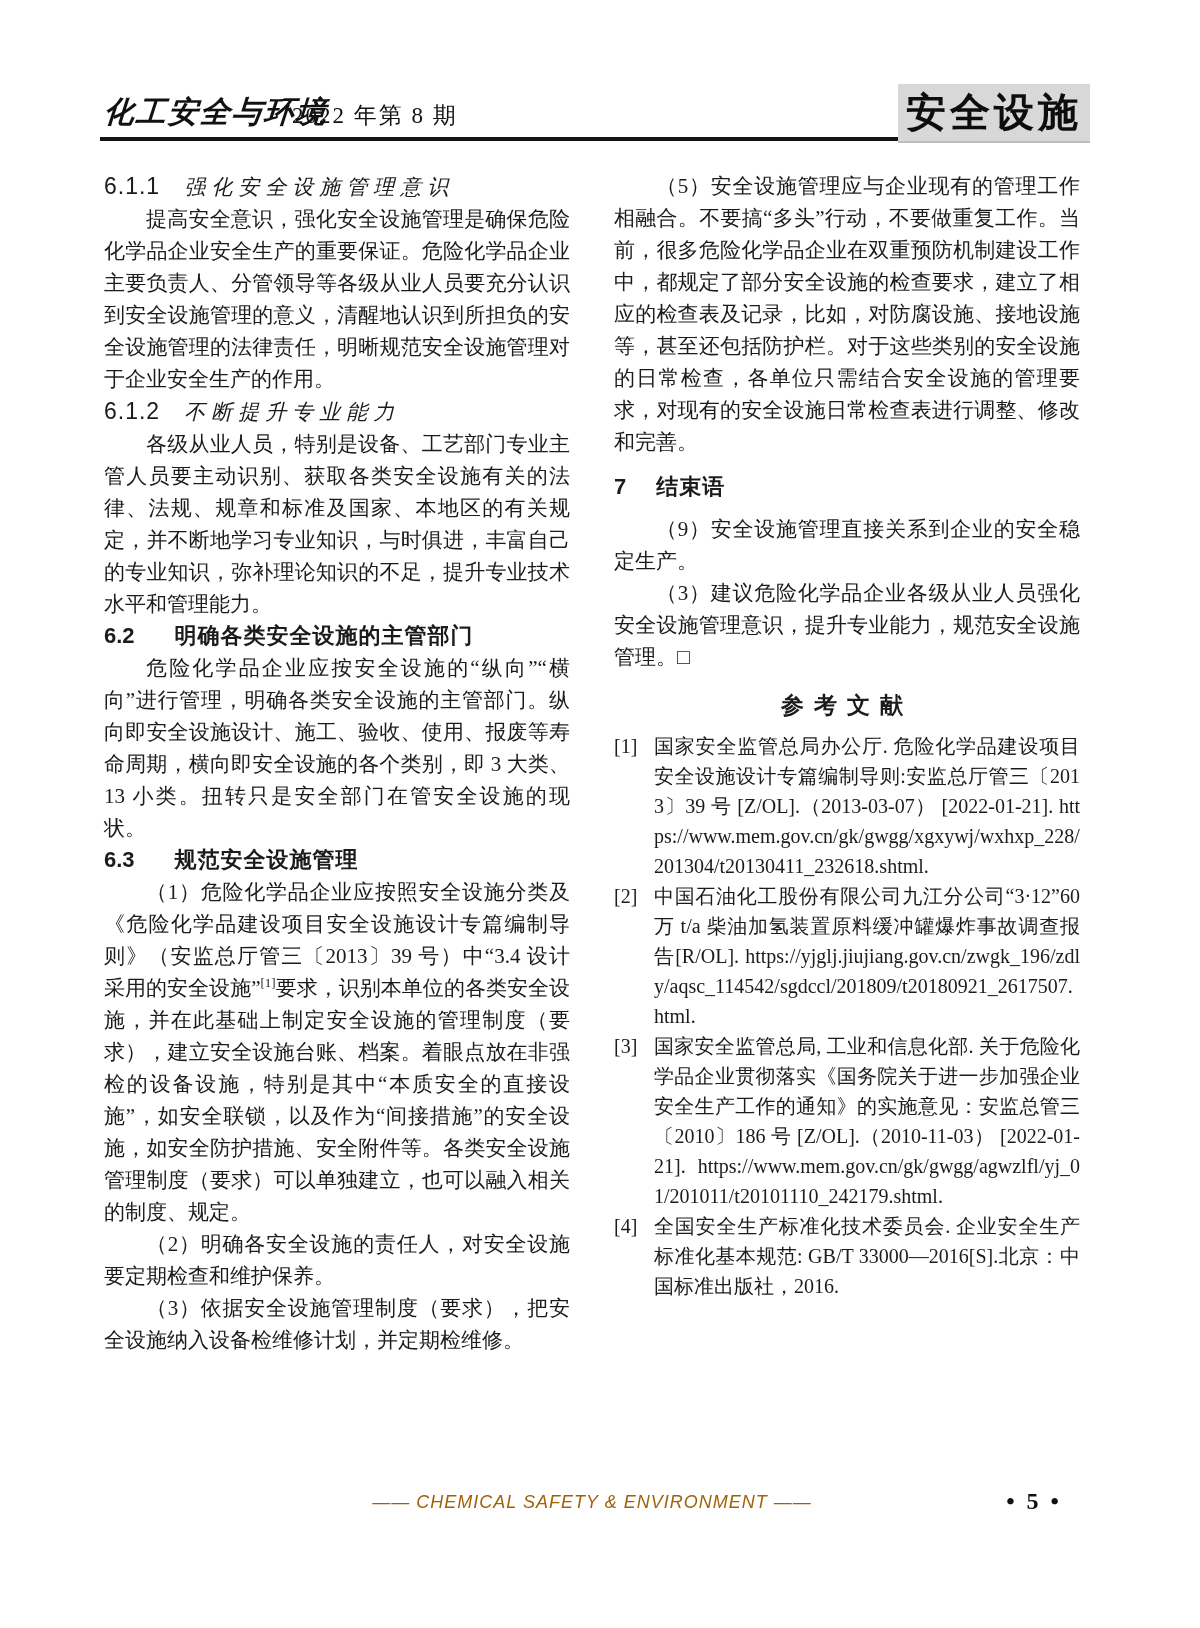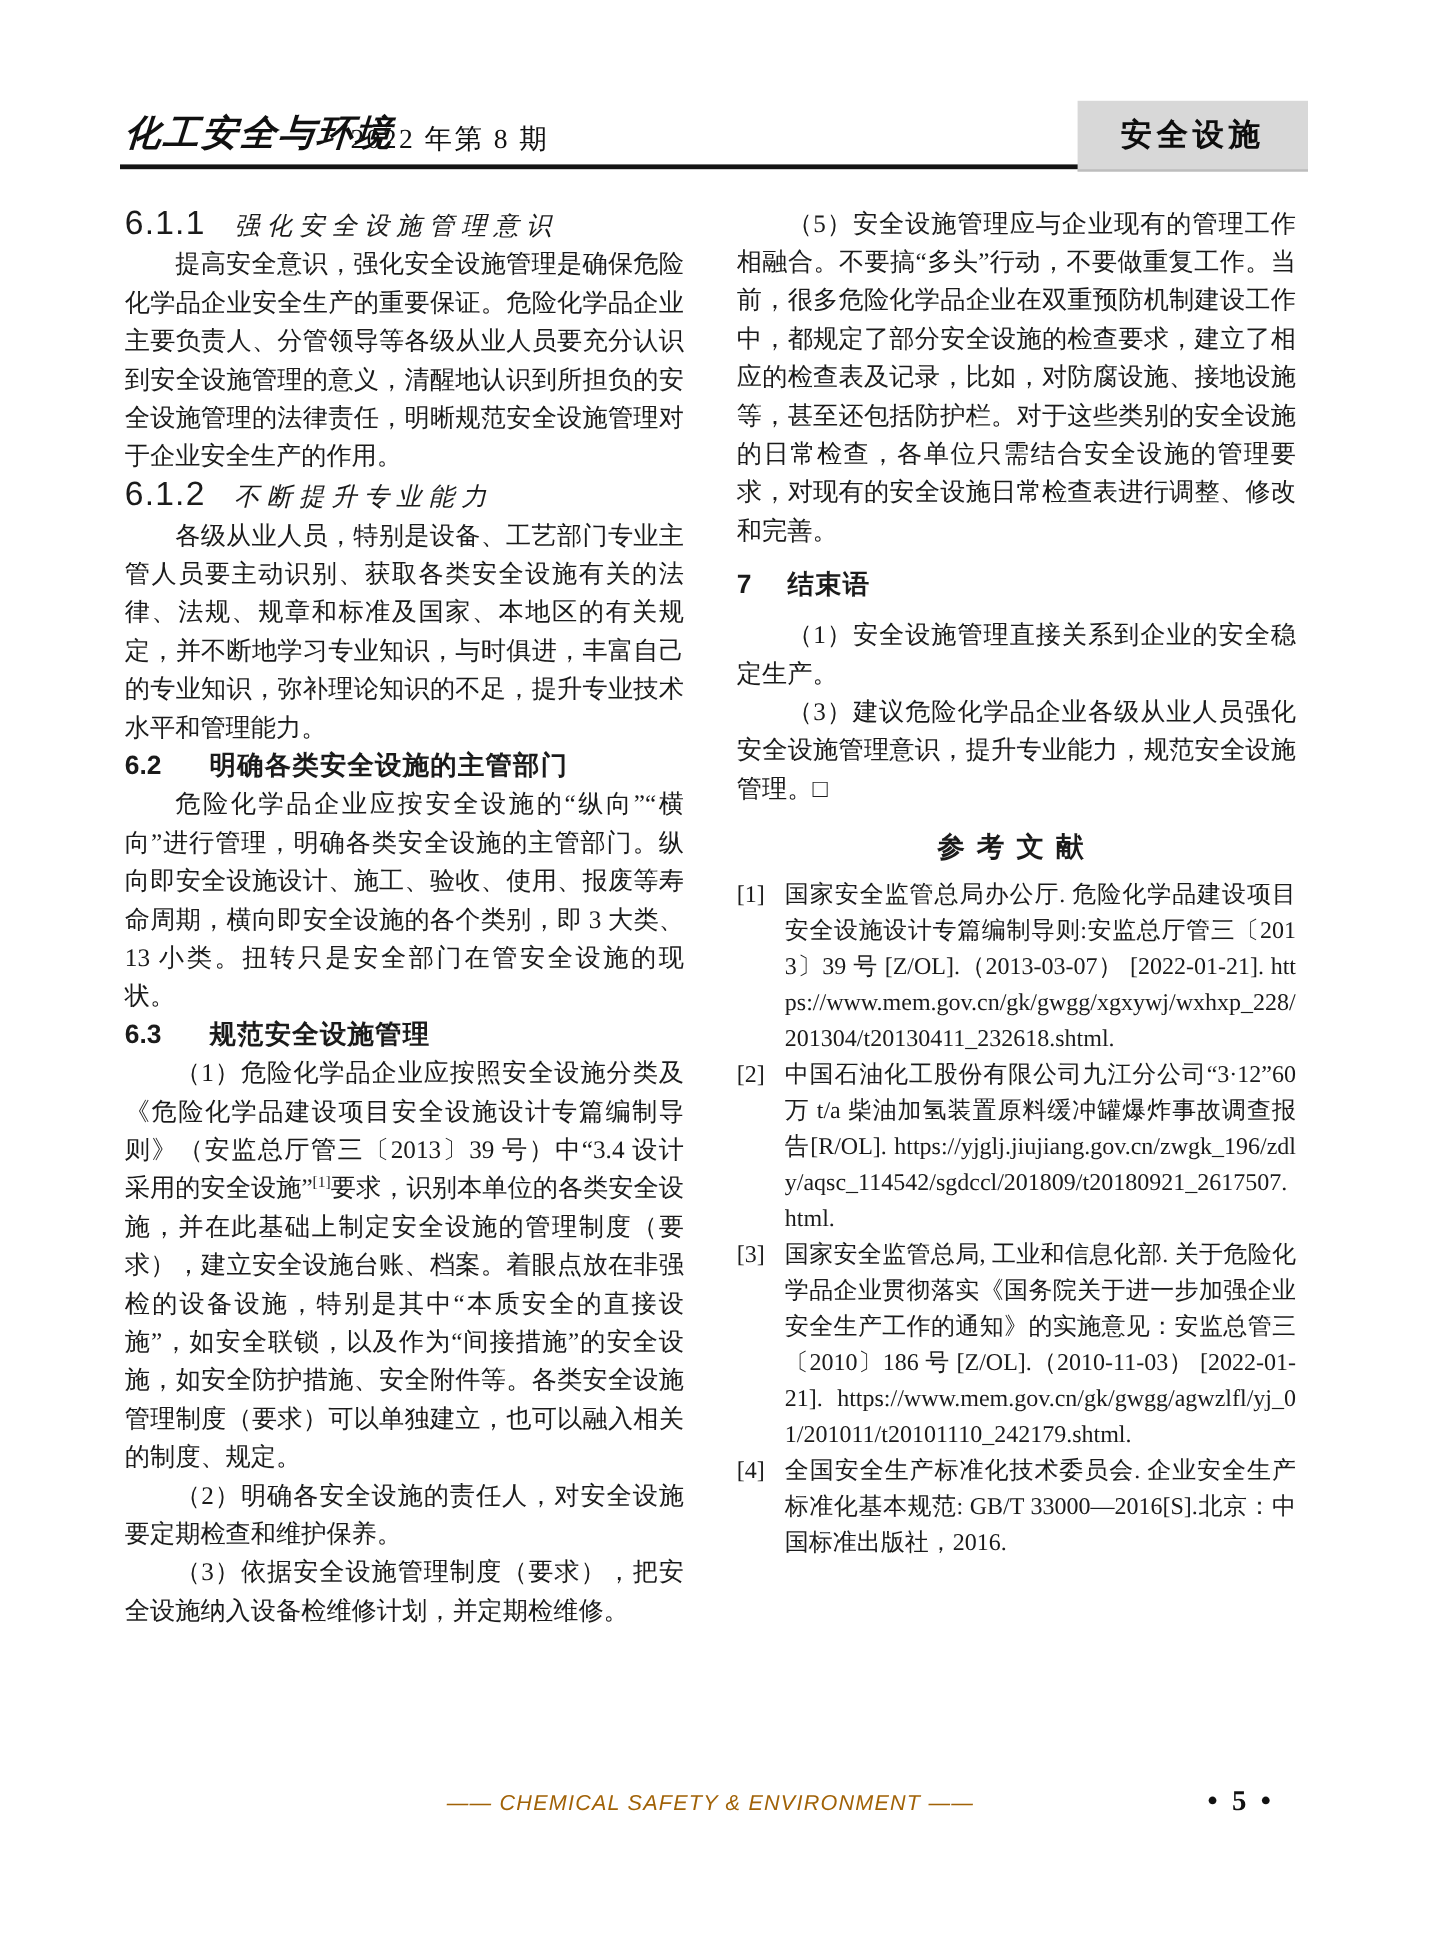--- a/index.html
+++ b/index.html
@@ -24,42 +24,42 @@
   }
   .issue b{font-weight:normal;}
   .head-rule{
     position:absolute;top:137px;left:100px;width:806px;height:4px;background:#141414;
   }
   .section-tab{
     position:absolute;top:84px;left:898px;width:192px;height:57px;
     background:#d8d8d8;border-bottom:2px solid #bdbdbd;
     display:flex;align-items:center;justify-content:center;
     font-family:"Liberation Sans","DejaVu Sans",sans-serif;
-    font-weight:bold;font-size:26px;letter-spacing:4px;color:#0d0d0d;
+    font-weight:bold;font-size:40px;letter-spacing:4px;color:#0d0d0d;
   }
 
   
   .columns{
     position:absolute;top:170px;left:104px;width:976px;
     display:flex;gap:44px;
   }
   .col{width:466px;}
 
   .body-p{
     margin:0;font-size:21px;line-height:32px;text-align:justify;
     text-indent:2em;word-break:break-all;
   }
   sup{font-size:13px;line-height:0;vertical-align:super;}
 
   .kai-head{
     margin:0;font-size:21px;line-height:32px;font-weight:normal;
   }
   .kai-head .num{
     font-family:"Liberation Sans","DejaVu Sans",sans-serif;
-    font-size:28px;margin-right:24px;letter-spacing:1px;
+    font-size:23px;margin-right:24px;letter-spacing:1px;
   }
   .kai-head .title{
     font-style:italic;letter-spacing:6px;
   }
   .bold-head{
     margin:0;font-family:"Liberation Sans","DejaVu Sans",sans-serif;
     font-weight:bold;font-size:22px;line-height:32px;letter-spacing:1px;
   }
   .bold-head .num{margin-right:40px;letter-spacing:0;}
   .bold-head.h7{margin:13px 0 10px 0;}
@@ -125,21 +125,21 @@
       <p class="body-p">（2）明确各安全设施的责任人，对安全设施要定期检查和维护保养。</p>
       <p class="body-p">（3）依据安全设施管理制度（要求），把安全设施纳入设备检维修计划，并定期检维修。</p>
     </div>
 
     <div class="col">
       <p class="body-p">（5）安全设施管理应与企业现有的管理工作相融合。不要搞“多头”行动，不要做重复工作。当前，很多危险化学品企业在双重预防机制建设工作中，都规定了部分安全设施的检查要求，建立了相应的检查表及记录，比如，对防腐设施、接地设施等，甚至还包括防护栏。对于这些类别的安全设施的日常检查，各单位只需结合安全设施的管理要求，对现有的安全设施日常检查表进行调整、修改和完善。</p>
 
       <h3 class="bold-head h7">
         <span class="num">7</span><span>结束语</span>
       </h3>
-      <p class="body-p">（1）安全设施管理直接关系到企业的安全稳定生产。</p>
+      <p class="body-p">（9）安全设施管理直接关系到企业的安全稳定生产。</p>
       <p class="body-p">（3）建议危险化学品企业各级从业人员强化安全设施管理意识，提升专业能力，规范安全设施管理。□</p>
 
       <h3 class="ref-title">参考文献</h3>
       <ul class="ref-list">
         <li class="ref-item">
           <span class="ref-label">[1]</span>
           <span class="ref-text">国家安全监管总局办公厅. 危险化学品建设项目安全设施设计专篇编制导则:安监总厅管三〔2013〕39 号 [Z/OL].（2013-03-07） [2022-01-21]. https://www.mem.gov.cn/gk/gwgg/xgxywj/wxhxp_228/201304/t20130411_232618.shtml.</span>
         </li>
         <li class="ref-item">
           <span class="ref-label">[2]</span>

